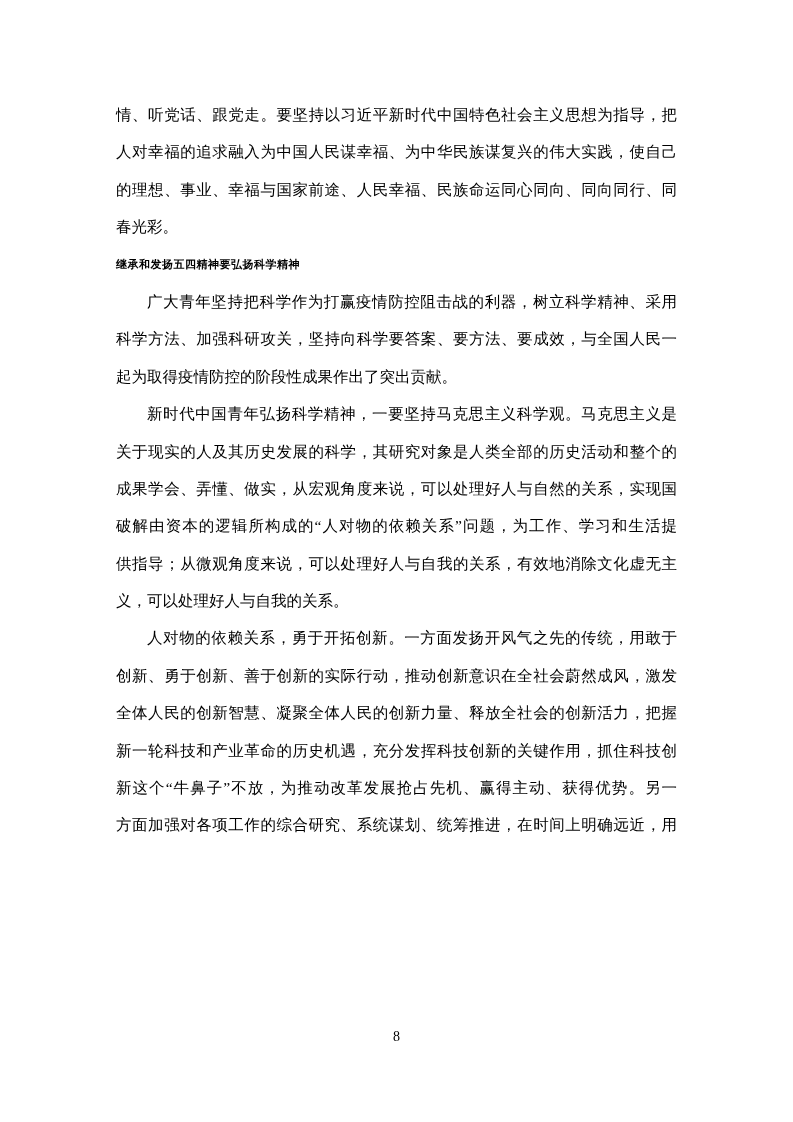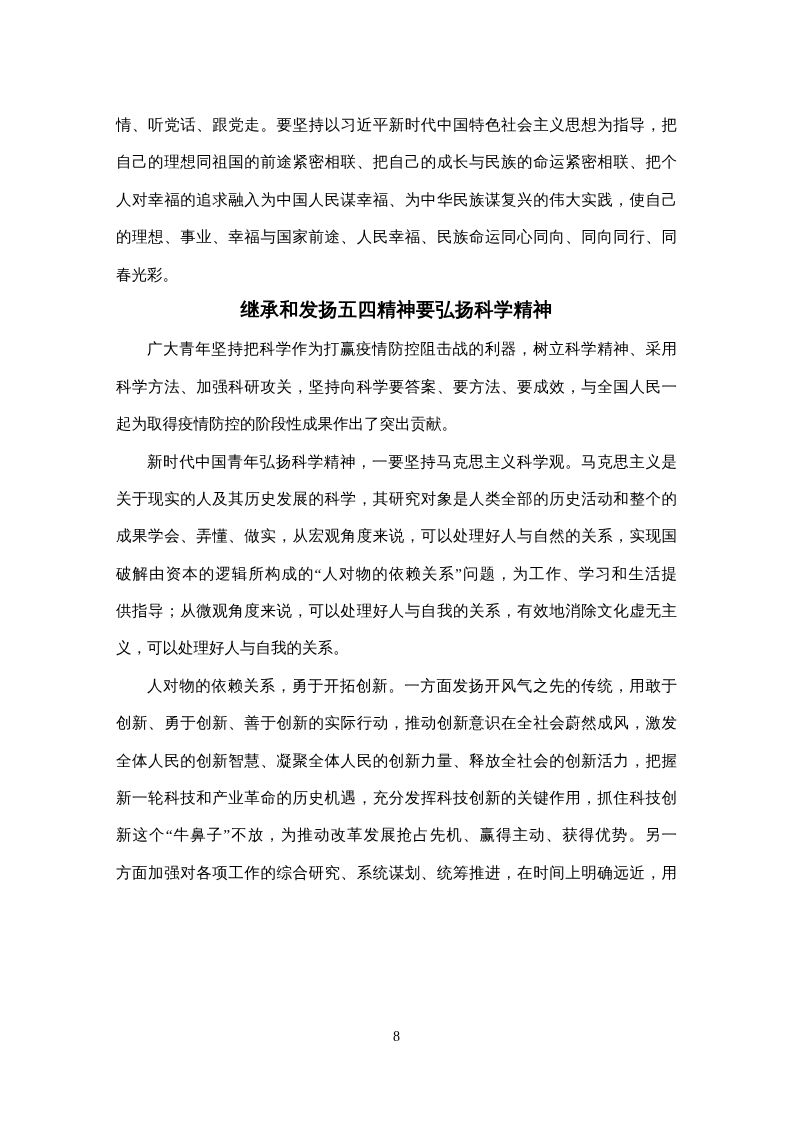--- a/index.html
+++ b/index.html
@@ -9,60 +9,59 @@
     width: 793px;
     height: 1122px;
     background: #ffffff;
     color: #000000;
     font-family: "Liberation Serif", "DejaVu Serif", serif;
     overflow: hidden;
   }
   .doc-body {
     position: absolute;
     left: 116px;
-    top: 106px;
+    top: 96px;
     width: 561px;
   }
   .line {
     font-size: 15.5px;
     height: 37.4px;
     line-height: 37.4px;
     text-align: justify;
     text-align-last: justify;
     text-justify: inter-character;
   }
   .line.indent { text-indent: 31px; }
   .line.flush-left { text-align-last: left; }
   .heading {
-    font-size: 19px;
+    font-size: 11px;
     font-weight: bold;
     height: 37.4px;
     line-height: 37.4px;
-    text-align: center;
-    font-family: Liberation Mono, monospace;
+    text-align: left;
+    font-family: Liberation Sans, sans-serif;
     letter-spacing: 0.5px;
   }
   .page-number {
     position: absolute;
     top: 1029px;
     left: 0;
     right: 0;
     text-align: center;
     font-size: 14px;
     line-height: 16px;
   }
 </style>
 </head>
 <body>
 
 <div class="page">
   <div class="doc-body">
       <div class="paragraph">
         <div class="line">情、听党话、跟党走。要坚持以习近平新时代中国特色社会主义思想为指导，把</div>
-        <div class="line">自己的理想同祖国的前途紧密相联、把自己的成长与民族的命运紧密相联、把个</div>
         <div class="line">人对幸福的追求融入为中国人民谋幸福、为中华民族谋复兴的伟大实践，使自己</div>
         <div class="line">的理想、事业、幸福与国家前途、人民幸福、民族命运同心同向、同向同行、同</div>
         <div class="line flush-left">春光彩。</div>
       </div>
       <div class="heading">继承和发扬五四精神要弘扬科学精神</div>
       <div class="paragraph">
         <div class="line indent">广大青年坚持把科学作为打赢疫情防控阻击战的利器，树立科学精神、采用</div>
         <div class="line">科学方法、加强科研攻关，坚持向科学要答案、要方法、要成效，与全国人民一</div>
         <div class="line flush-left">起为取得疫情防控的阶段性成果作出了突出贡献。</div>
       </div>

